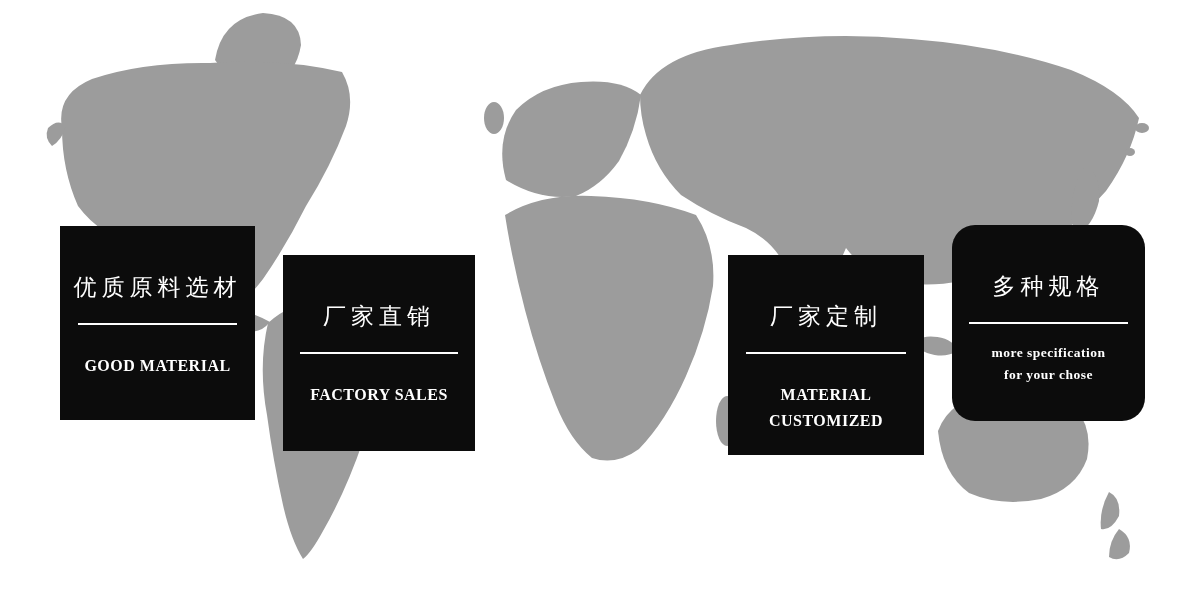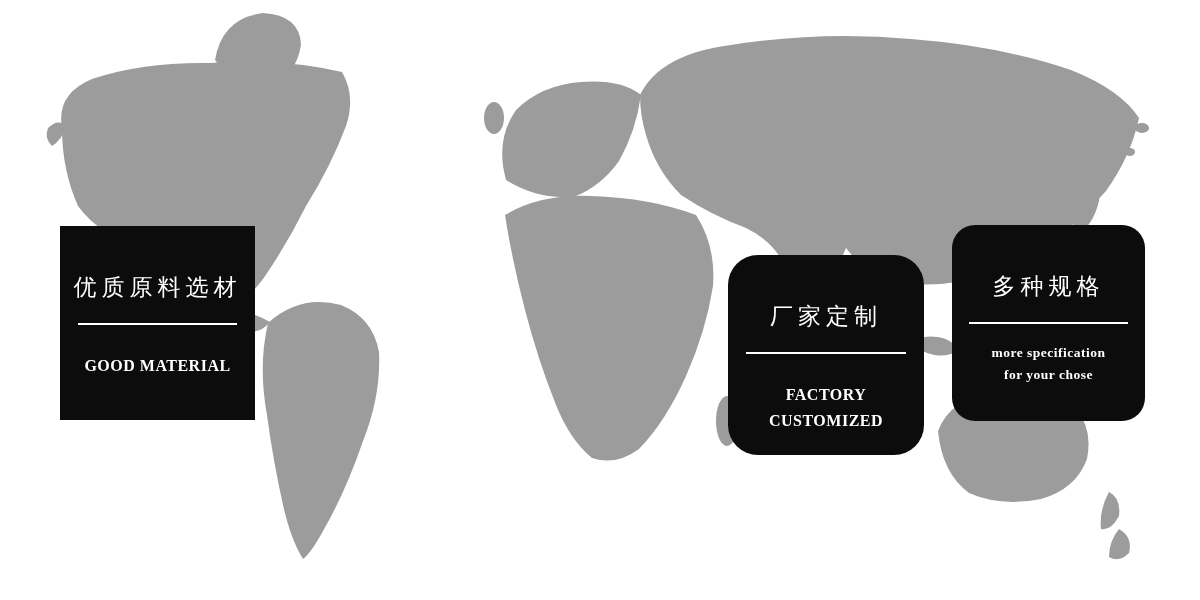--- a/index.html
+++ b/index.html
@@ -28,21 +28,21 @@
     color: #ffffff;
     display: flex;
     flex-direction: column;
     align-items: center;
     text-align: center;
     font-family: Liberation Serif, serif;
   }
   .card-1 { left: 60px;  top: 226px; width: 195px; height: 194px; }
   .card-2 { left: 283px; top: 255px; width: 192px; height: 196px; }
   .card-3 { left: 508px; top: 222px; width: 193px; height: 203px; }
-  .card-4 { left: 728px; top: 255px; width: 196px; height: 200px; border-radius: 30px; }
+  .card-4 { left: 728px; top: 255px; width: 196px; height: 200px; }
   .card-5 { left: 952px; top: 225px; width: 193px; height: 196px; border-radius: 23px; }
   .card-title {
     margin-top: 46px;
     font-size: 23px;
     font-weight: 400;
     letter-spacing: 5px;
     white-space: nowrap;
   }
   .card-divider {
     width: 82%;
@@ -104,26 +104,31 @@
       <ellipse cx="1130" cy="152" rx="5" ry="4"></ellipse>
     </g>
   </svg>
 
   <div class="card card-1">
     <div class="card-title">优质原料选材</div>
     <div class="card-divider"></div>
     <div class="card-subtitle">GOOD MATERIAL</div>
   </div>
 
+  <div class="card card-2">
+    <div class="card-title">厂家直销</div>
+    <div class="card-divider"></div>
+    <div class="card-subtitle">FACTORY SALES</div>
+  </div>
 
 
   <div class="card card-4">
     <div class="card-title">厂家定制</div>
     <div class="card-divider"></div>
-    <div class="card-subtitle">FACTORY CUSTOMIZED</div>
+    <div class="card-subtitle">MATERIAL CUSTOMIZED</div>
   </div>
 
   <div class="card card-5">
     <div class="card-title">多种规格</div>
     <div class="card-divider"></div>
     <div class="card-subtitle">more specification
 for your chose</div>
   </div>
 
 </div>

